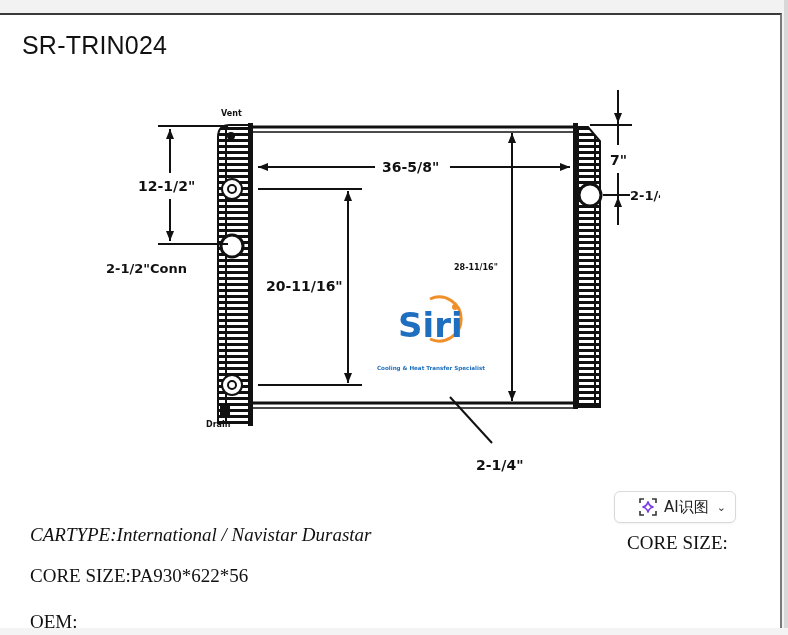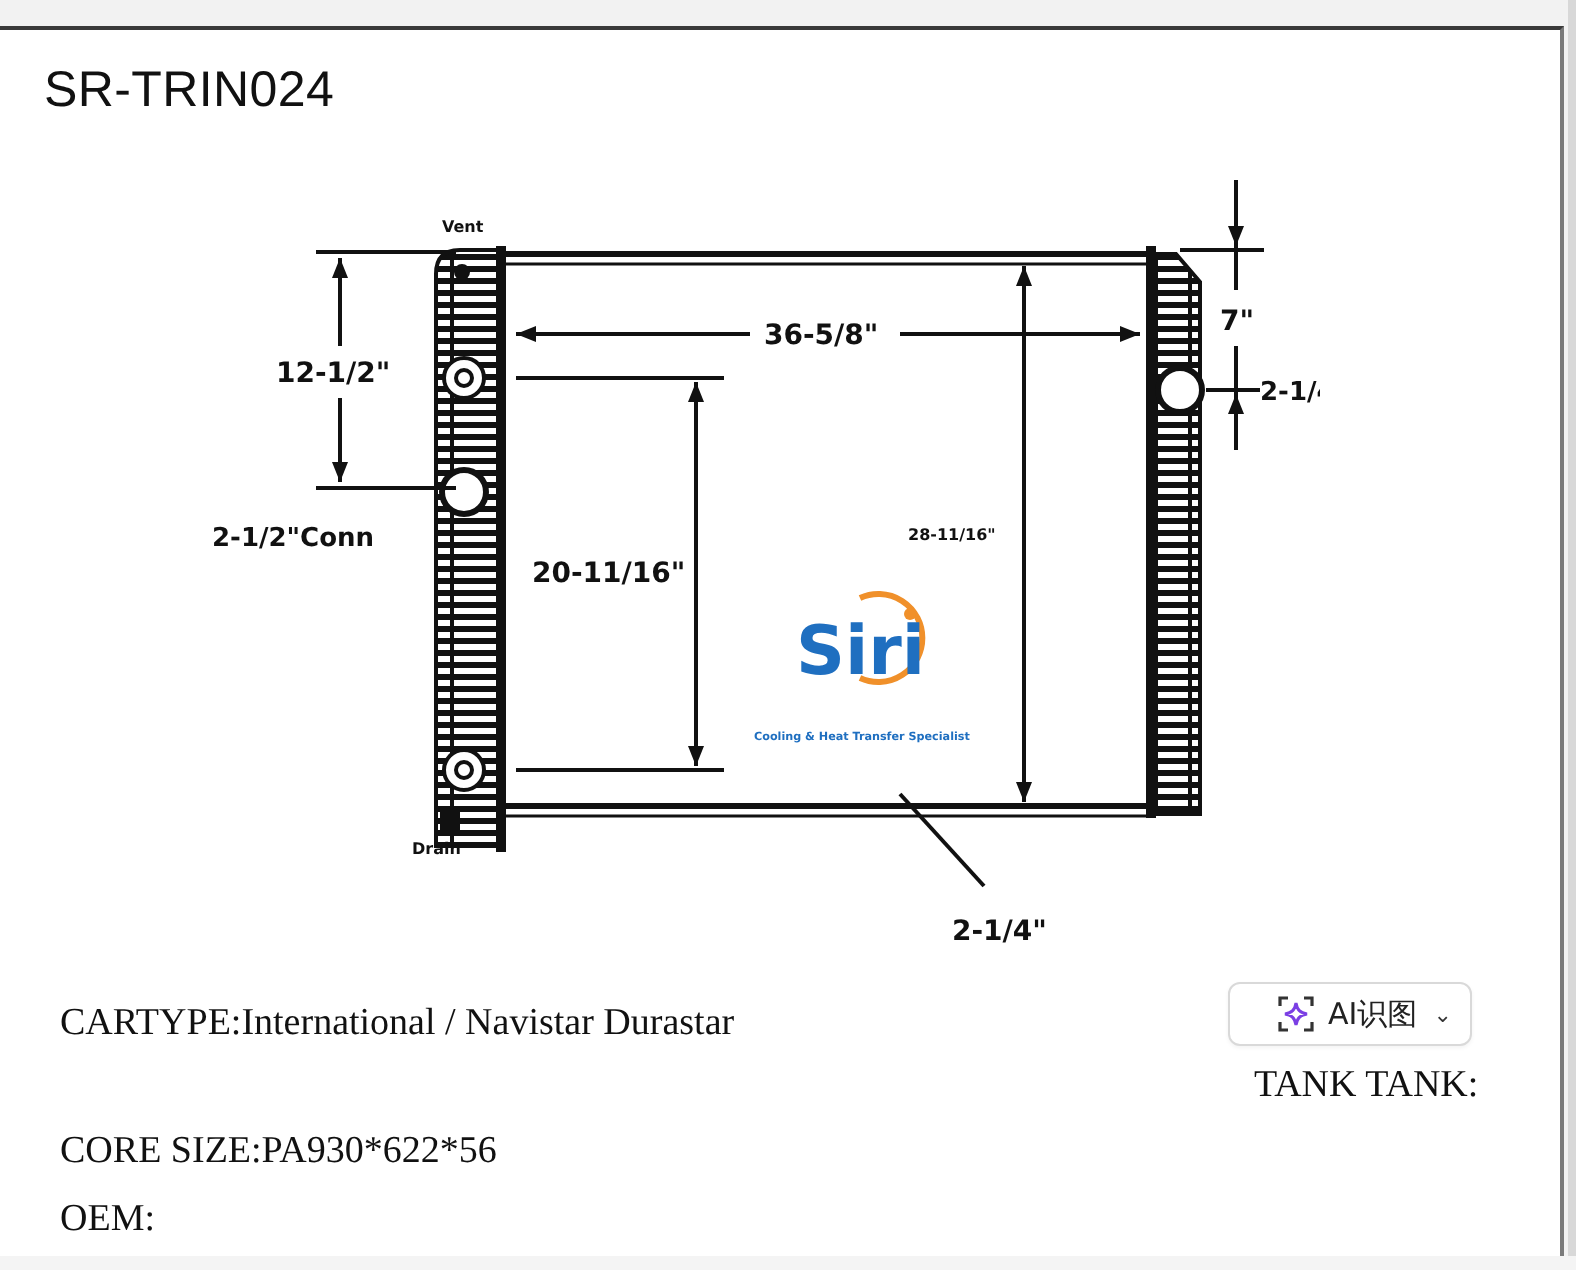--- a/index.html
+++ b/index.html
@@ -16,23 +16,23 @@
     .right-shadow { position:absolute; left:784px; top:0; width:4px; height:628px; background:#d8d8d8; }
     .bottom-strip { position:absolute; left:0; top:628px; width:788px; height:7px; background:#f4f4f4; }
     .part-no {
       position:absolute; left:22px; top:16px;
       font-family:"Liberation Sans", sans-serif; font-size:25px; color:#111; letter-spacing:0.2px;
     }
     .diagram { position:absolute; left:100px; top:70px; }
     .info {
       position:absolute; font-family:"Liberation Serif", serif; font-size:19px; color:#111; line-height:22px;
     }
-    .cartype { left:30px; top:486px; width:450px; }
+    .cartype { left:30px; top:509px; width:450px;font-style:italic; }
     .coresize { left:30px; top:550px; }
-    .oem { left:30px; top:584px; }
+    .oem { left:30px; top:596px; }
     .tank { left:627px; top:517px; }
     .ai-btn {
       position:absolute; left:614px; top:476px; width:122px; height:32px;
       border:1px solid #d9d9d9; border-radius:6px; background:#fff;
       box-sizing:border-box; display:flex; align-items:center; padding-left:23px;
       font-family:"DejaVu Sans", sans-serif; font-size:15px; color:#222; cursor:pointer;
       box-shadow:0 1px 2px rgba(0,0,0,0.05);
     }
     .ai-btn .ai-icon { width:20px; height:20px; margin-right:6px; }
     .ai-btn .chev { margin-left:auto; margin-right:9px; font-size:11px; color:#333; }
@@ -147,21 +147,21 @@
       <text x="298" y="252" font-family="DejaVu Sans, sans-serif" font-weight="bold" font-size="34" fill="#1f6fc0">Siri</text>
       <text x="277" y="285" font-family="DejaVu Sans, sans-serif" font-size="5.6" font-weight="bold" fill="#1f6fc0">Cooling &amp; Heat Transfer Specialist</text>
     </g>
   </svg>
 
   <div class="info cartype">
     <div>CARTYPE:International / Navistar Durastar</div>
   </div>
   <div class="info coresize">CORE SIZE:PA930*622*56</div>
   <div class="info oem">OEM:</div>
-  <div class="info tank">TANK TANK:</div>
+  <div class="info tank">CORE SIZE:</div>
 
   <div class="ai-btn">
     <svg class="ai-icon" viewBox="0 0 20 20">
       <path d="M2 6 V2 H6 M14 2 H18 V6 M18 14 V18 H14 M6 18 H2 V14" fill="none" stroke="#333" stroke-width="1.6"></path>
       <path d="M10 4.5 C10.6 8 12 9.4 15.5 10 C12 10.6 10.6 12 10 15.5 C9.4 12 8 10.6 4.5 10 C8 9.4 9.4 8 10 4.5 Z" fill="none" stroke="#7b3fe4" stroke-width="1.5"></path>
     </svg>
     <span>AI识图</span>
     <span class="chev">⌄</span>
   </div>
 </div>

